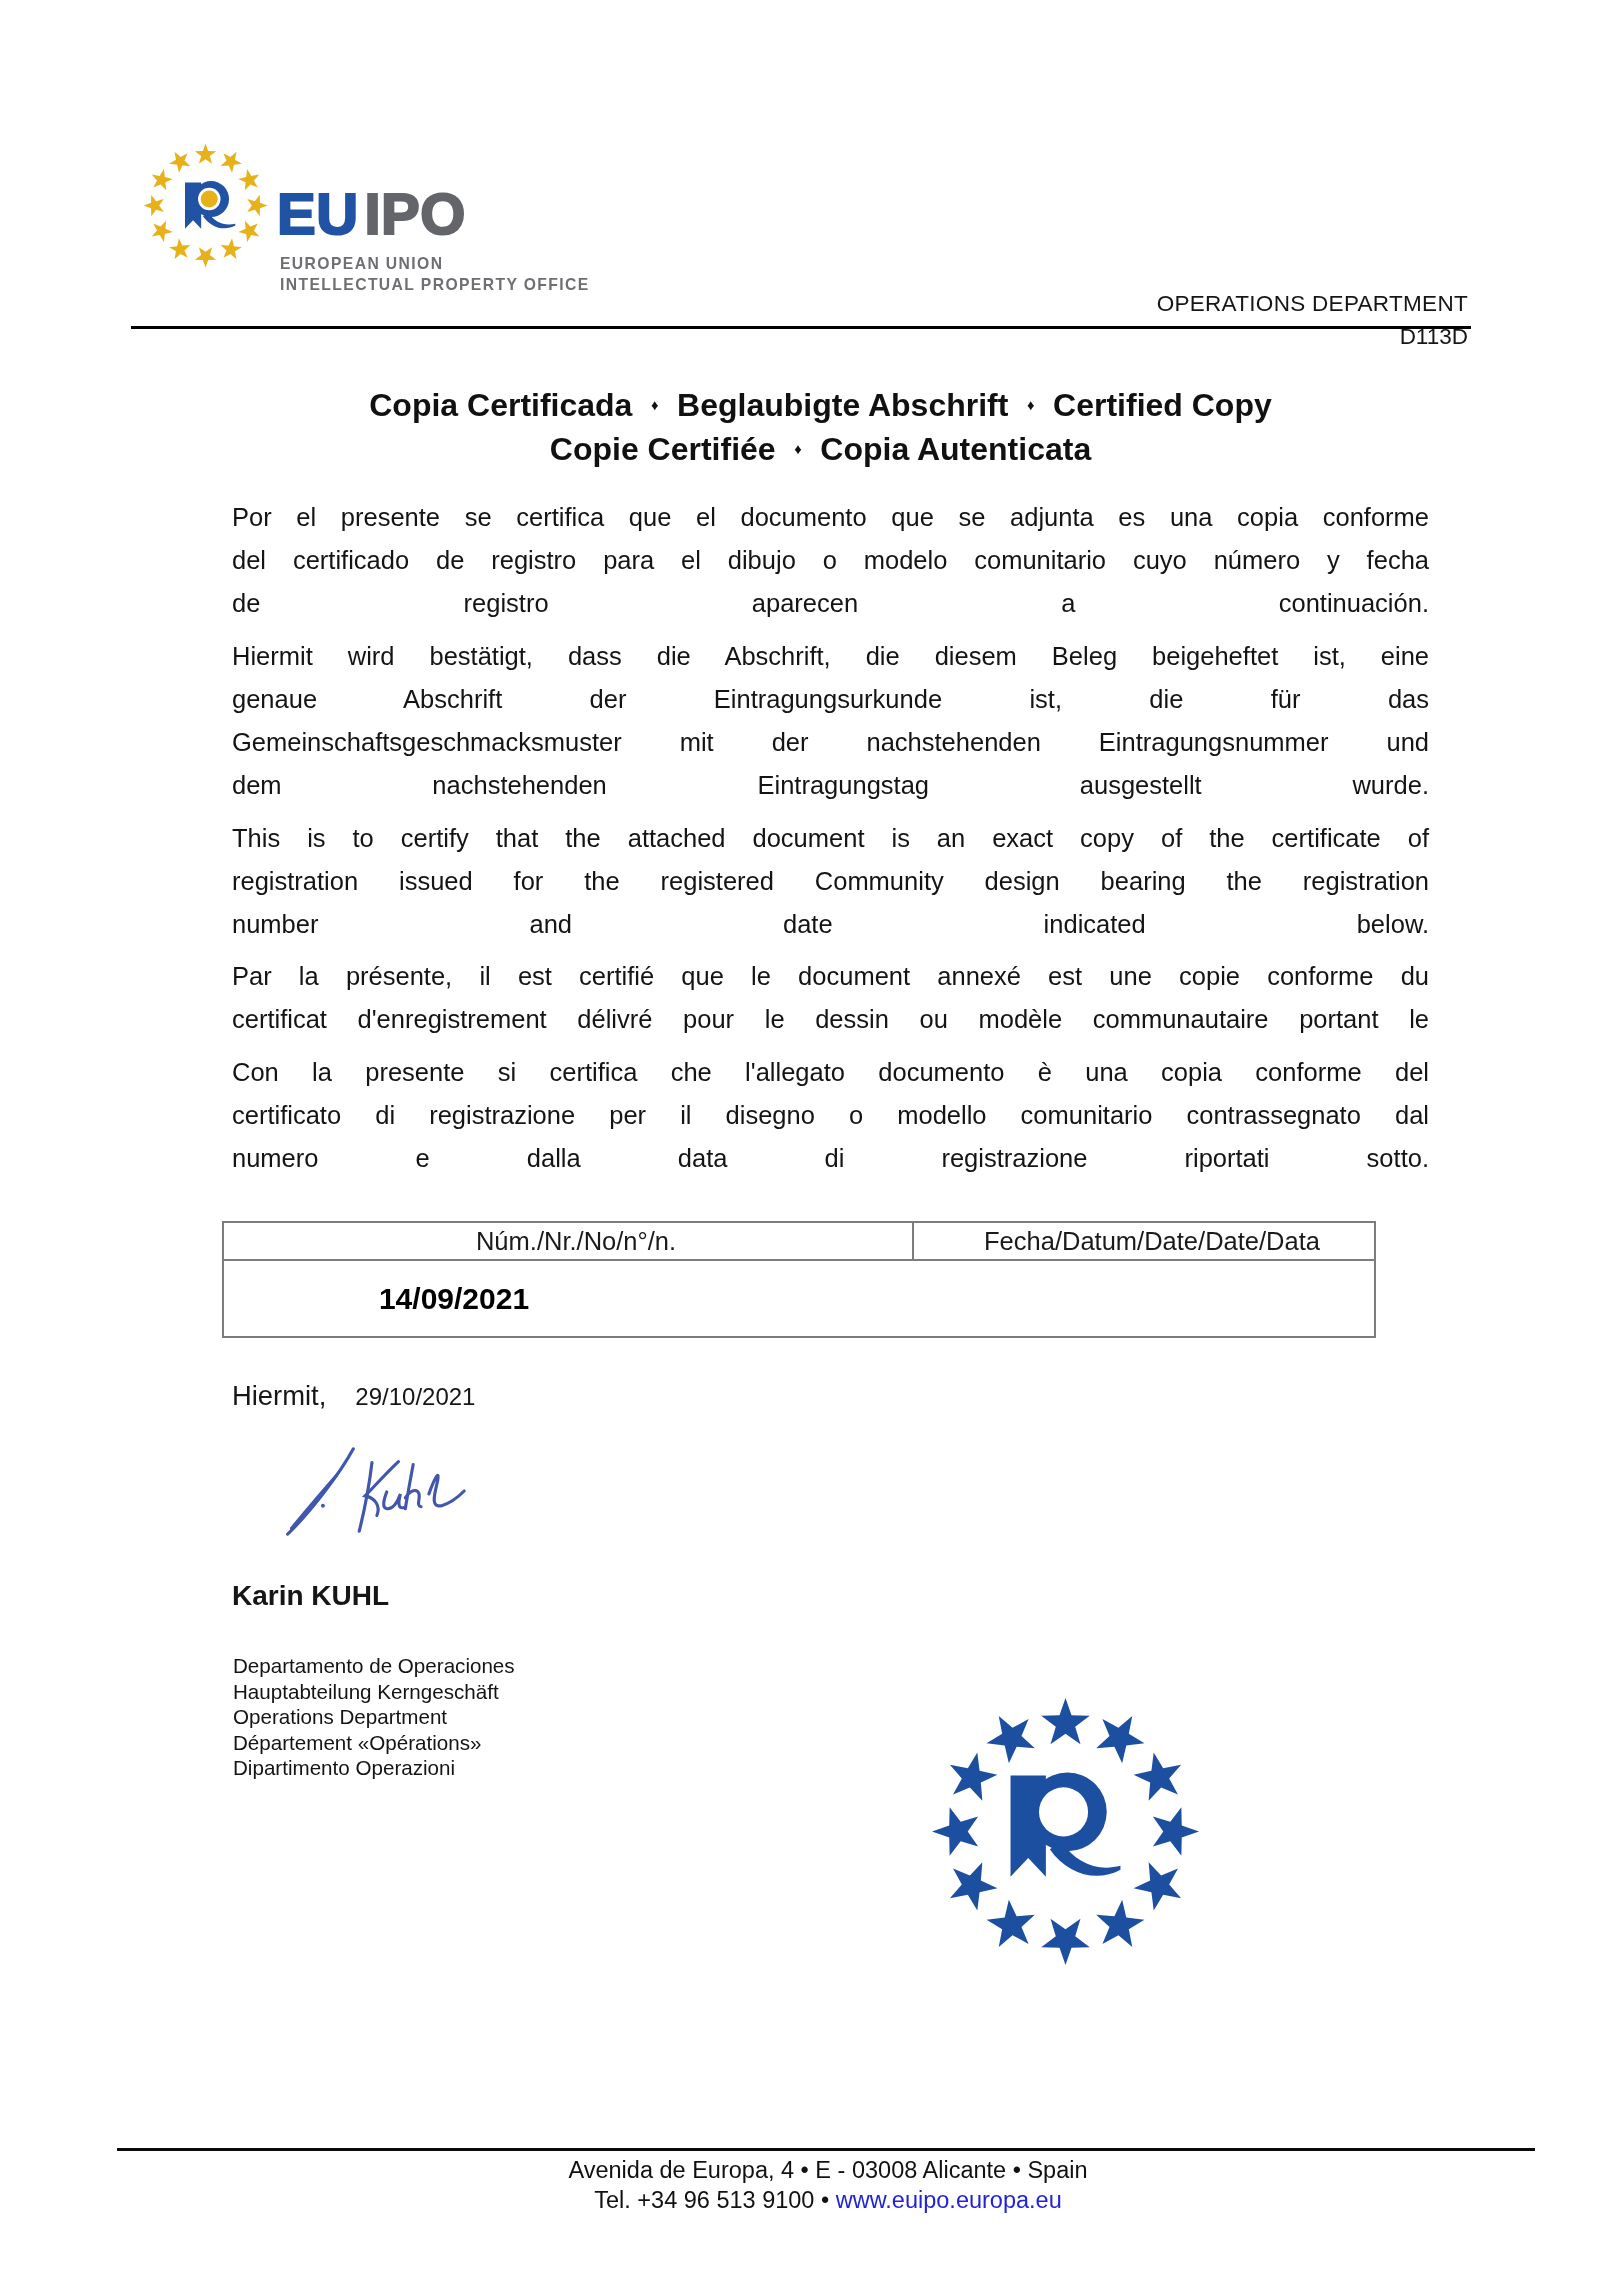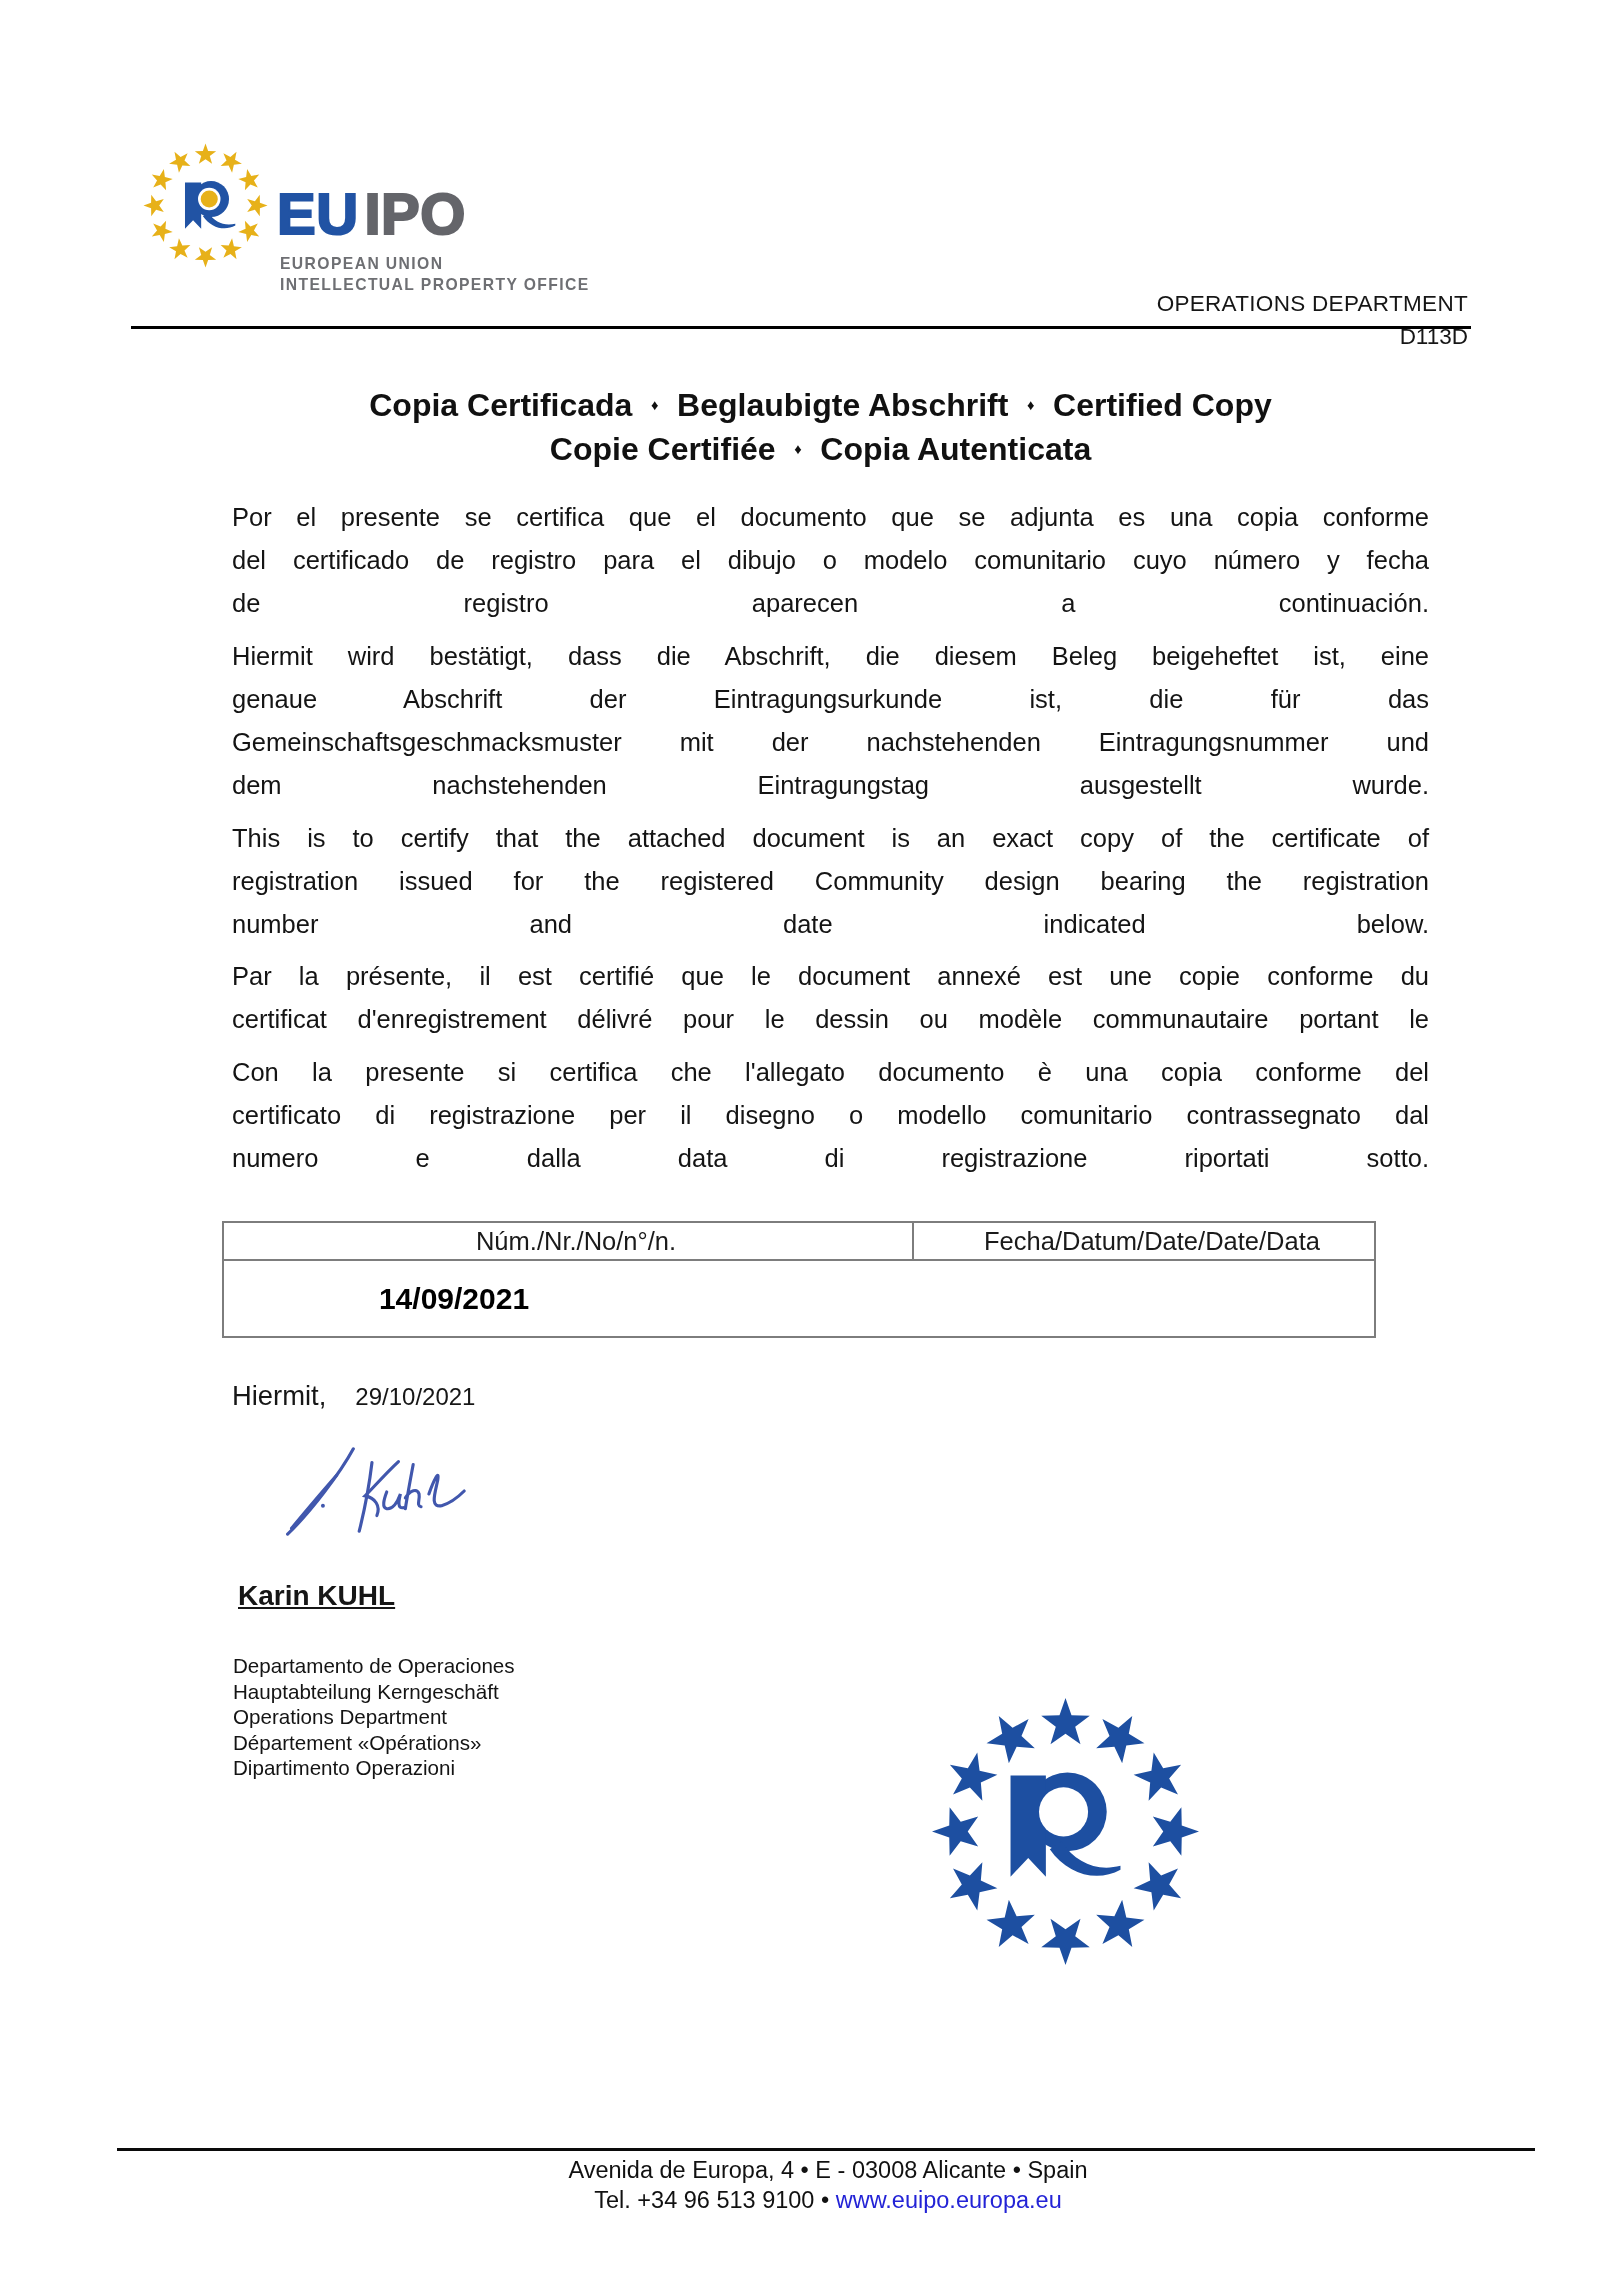--- a/index.html
+++ b/index.html
@@ -35,21 +35,21 @@
   .tcell{box-sizing:border-box;display:flex;align-items:center;justify-content:center;}
   .c1{width:60%;border-right:2px solid #7d7d7d;}
   .c2{width:40%;}
   .thead .tcell{height:38px;font-size:25.5px;border-bottom:2px solid #7d7d7d;color:#1a1a1a;padding-left:16px;}
   .tval .tcell{height:75px;font-size:30px;font-weight:700;color:#000;}
 
   
   .place-date{position:absolute;left:232px;top:1380px;white-space:nowrap;}
   .place{font-size:27.4px;}
   .issuedate{font-size:24px;margin-left:29px;}
-  .signame{position:absolute;left:238px;top:1580px;font-size:28px;font-weight:700;text-decoration:underline;}
+  .signame{position:absolute;left:232px;top:1580px;font-size:28px;font-weight:700;}
   .deptlist{position:absolute;left:233px;top:1653px;font-size:20.6px;line-height:25.5px;color:#141414;}
 
   
   .frule{position:absolute;left:117px;top:2148px;width:1418px;height:2.9px;background:#0a0a0a;}
   .fline1{position:absolute;left:0;top:2157px;width:1656px;text-align:center;font-size:23.5px;color:#111;}
   .fline2{position:absolute;left:0;top:2187px;width:1656px;text-align:center;font-size:23.5px;color:#111;}
   .flink{color:#2323d6;text-decoration:none;}
 </style>
 </head>
 <body>

